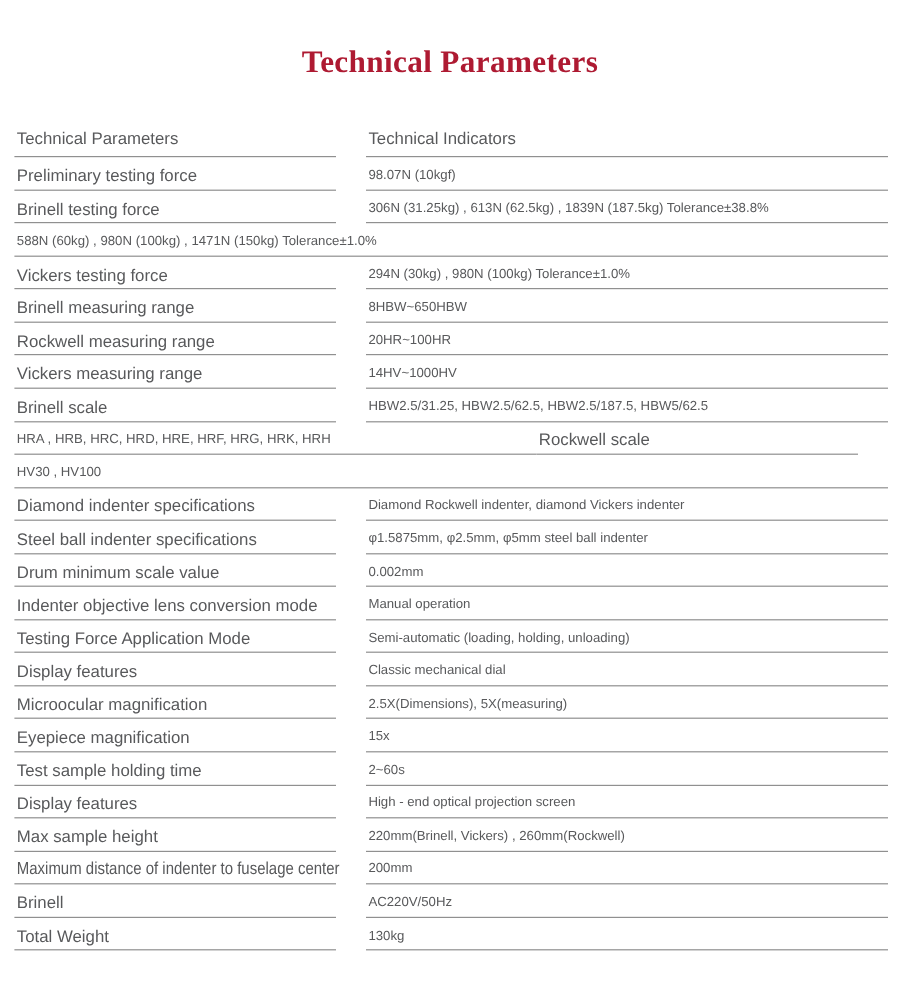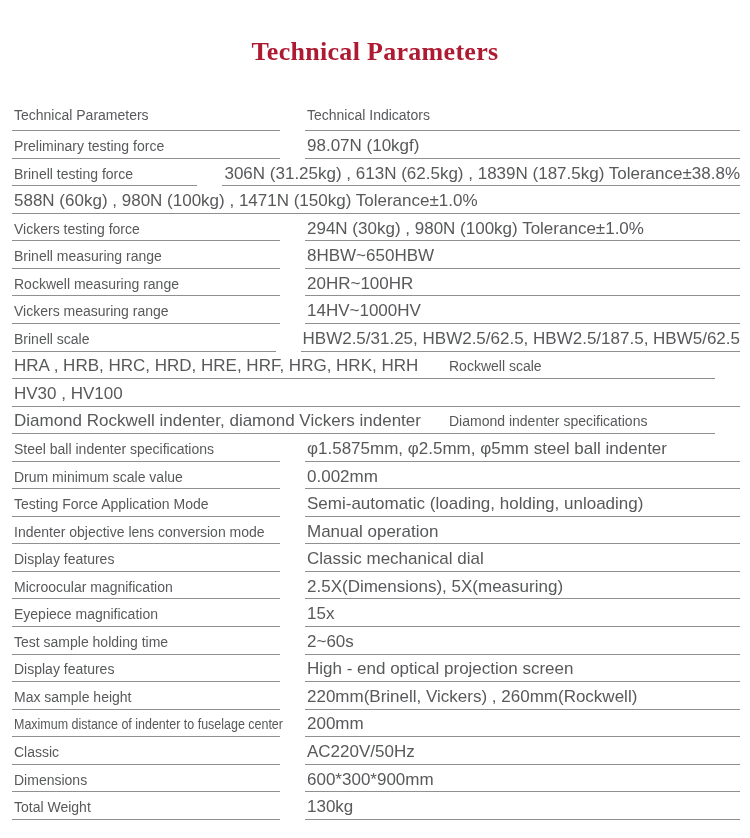--- a/index.html
+++ b/index.html
@@ -51,21 +51,21 @@
     width: 268px;
     margin-right: 25px;
     padding-left: 2px;
     font-size: 14px;
     white-space: nowrap;
     overflow: visible;
   }
   .cell.right {
     flex: 1;
     padding-left: 2px;
-    font-size: 17px;
+    font-size: 11px;
     white-space: nowrap;
     overflow: visible;
   }
   .row.header .cell {
     font-size: 14px;
   }
   .label, .value { display: inline-block; }
   .label.condensed {
     transform: scaleX(0.86);
     transform-origin: 0 50%;
@@ -165,26 +165,26 @@
     </div>
   </div>
 
   <div class="row">
     <div class="cell right">
       <span class="value">HV30 , HV100</span>
     </div>
   </div>
 
   <div class="row">
+    <div class="cell left">
+      <span class="label">Diamond indenter specifications</span>
+    </div>
     <div class="cell right">
       <span class="value">Diamond Rockwell indenter, diamond Vickers indenter</span>
     </div>
-    <div class="cell left">
-      <span class="label">Diamond indenter specifications</span>
-    </div>
   </div>
 
   <div class="row">
     <div class="cell left">
       <span class="label">Steel ball indenter specifications</span>
     </div>
     <div class="cell right">
       <span class="value">φ1.5875mm, φ2.5mm, φ5mm steel ball indenter</span>
     </div>
   </div>
@@ -193,38 +193,38 @@
     <div class="cell left">
       <span class="label">Drum minimum scale value</span>
     </div>
     <div class="cell right">
       <span class="value">0.002mm</span>
     </div>
   </div>
 
   <div class="row">
     <div class="cell left">
+      <span class="label">Indenter objective lens conversion mode</span>
+    </div>
+    <div class="cell right">
+      <span class="value">Manual operation</span>
+    </div>
+  </div>
+
+  <div class="row">
+    <div class="cell left">
       <span class="label">Testing Force Application Mode</span>
     </div>
     <div class="cell right">
       <span class="value">Semi-automatic (loading, holding, unloading)</span>
     </div>
   </div>
 
   <div class="row">
     <div class="cell left">
-      <span class="label">Indenter objective lens conversion mode</span>
-    </div>
-    <div class="cell right">
-      <span class="value">Manual operation</span>
-    </div>
-  </div>
-
-  <div class="row">
-    <div class="cell left">
       <span class="label">Display features</span>
     </div>
     <div class="cell right">
       <span class="value">Classic mechanical dial</span>
     </div>
   </div>
 
   <div class="row">
     <div class="cell left">
       <span class="label">Microocular magnification</span>
@@ -274,35 +274,27 @@
     <div class="cell left">
       <span class="label condensed">Maximum distance of indenter to fuselage center</span>
     </div>
     <div class="cell right">
       <span class="value">200mm</span>
     </div>
   </div>
 
   <div class="row">
     <div class="cell left">
-      <span class="label">Classic</span>
+      <span class="label">Brinell</span>
     </div>
     <div class="cell right">
       <span class="value">AC220V/50Hz</span>
     </div>
   </div>
 
-  <div class="row">
-    <div class="cell left">
-      <span class="label">Dimensions</span>
-    </div>
-    <div class="cell right">
-      <span class="value">600*300*900mm</span>
-    </div>
-  </div>
 
   <div class="row">
     <div class="cell left">
       <span class="label">Total Weight</span>
     </div>
     <div class="cell right">
       <span class="value">130kg</span>
     </div>
   </div>
 </div>

